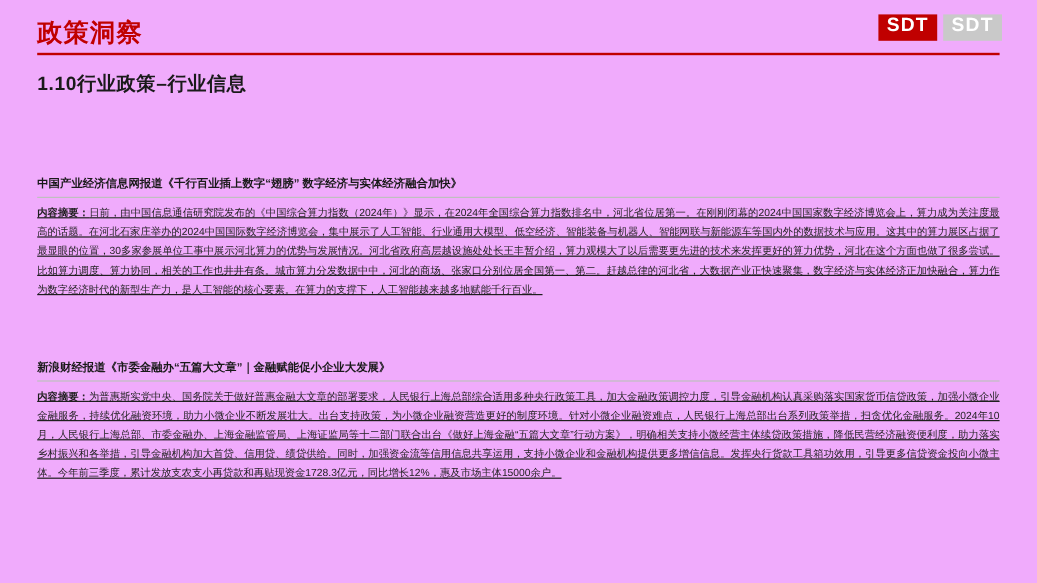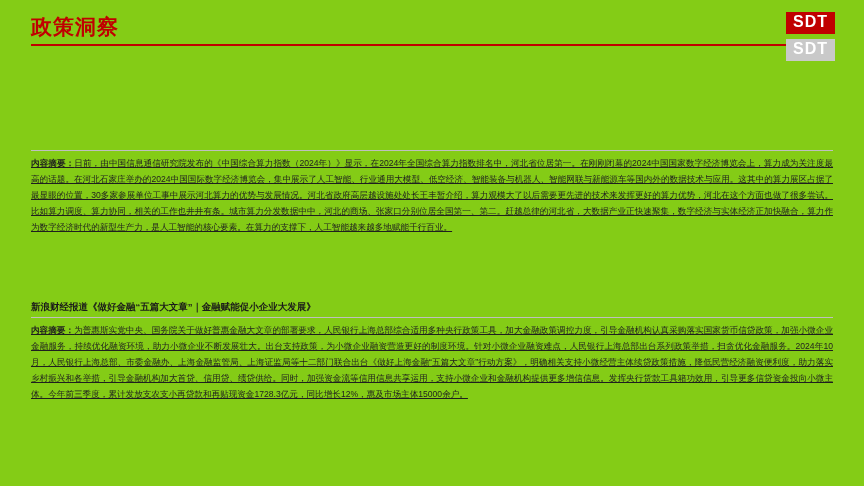--- a/index.html
+++ b/index.html
@@ -7,21 +7,21 @@
     padding: 0;
     background: #d8d8d8;
   }
   body {
     font-family: "Liberation Sans", sans-serif;
   }
   .page {
     position: relative;
     width: 864px;
     height: 486px;
-    background: #84cc16;
+    background: #f0abfc;
     overflow: hidden;
   }
   
   .header {
     position: absolute;
     left: 0;
     top: 0;
     width: 864px;
     height: 46px;
   }
@@ -42,21 +42,20 @@
     height: 2px;
     background: #c00000;
   }
   .logo-wrap {
     position: absolute;
     right: 29px;
     top: 12px;
     display: flex;
     align-items: center;
     gap: 5px;
-    flex-direction: column;
   }
   .logo-box {
     background: #c00000;
     color: #ffffff;
     font-size: 16px;
     font-weight: bold;
     letter-spacing: 1px;
     padding: 2px 7px 3px 7px;
     line-height: 1.05;
   }
@@ -124,29 +123,31 @@
 
   <div class="header">
     <div class="header-title">政策洞察</div>
     <div class="header-rule"></div>
     <div class="logo-wrap">
       <div class="logo-box">SDT</div>
       <div class="logo-box alt">SDT</div>
     </div>
   </div>
 
+  <div class="sec-title">1.10行业政策–行业信息</div>
 
   <div class="article article-1">
+    <div class="art-head">中国产业经济信息网报道《千行百业插上数字“翅膀” 数字经济与实体经济融合加快》</div>
     <div class="art-rule"></div>
     <div class="art-body">
       <span class="lead">内容摘要：</span><span>日前，由中国信息通信研究院发布的《中国综合算力指数（2024年）》显示，在2024年全国综合算力指数排名中，河北省位居第一。在刚刚闭幕的2024中国国家数字经济博览会上，算力成为关注度最高的话题。在河北石家庄举办的2024中国国际数字经济博览会，集中展示了人工智能、行业通用大模型、低空经济、智能装备与机器人、智能网联与新能源车等国内外的数据技术与应用。这其中的算力展区占据了最显眼的位置，30多家参展单位工事中展示河北算力的优势与发展情况。河北省政府高层越设施处处长王丰暂介绍，算力观模大了以后需要更先进的技术来发挥更好的算力优势，河北在这个方面也做了很多尝试。比如算力调度、算力协同，相关的工作也井井有条。城市算力分发数据中中，河北的商场、张家口分别位居全国第一、第二。赶越总律的河北省，大数据产业正快速聚集，数字经济与实体经济正加快融合，算力作为数字经济时代的新型生产力，是人工智能的核心要素。在算力的支撑下，人工智能越来越多地赋能千行百业。</span>
     </div>
   </div>
 
   <div class="article article-2">
-    <div class="art-head">新浪财经报道《做好金融“五篇大文章”｜金融赋能促小企业大发展》</div>
+    <div class="art-head">新浪财经报道《市委金融办“五篇大文章”｜金融赋能促小企业大发展》</div>
     <div class="art-rule"></div>
     <div class="art-body">
       <span class="lead">内容摘要：</span><span>为普惠斯实党中央、国务院关于做好普惠金融大文章的部署要求，人民银行上海总部综合适用多种央行政策工具，加大金融政策调控力度，引导金融机构认真采购落实国家货币信贷政策，加强小微企业金融服务，持续优化融资环境，助力小微企业不断发展壮大。出台支持政策，为小微企业融资营造更好的制度环境。针对小微企业融资难点，人民银行上海总部出台系列政策举措，扫贪优化金融服务。2024年10月，人民银行上海总部、市委金融办、上海金融监管局、上海证监局等十二部门联合出台《做好上海金融“五篇大文章”行动方案》，明确相关支持小微经营主体续贷政策措施，降低民营经济融资便利度，助力落实乡村振兴和各举措，引导金融机构加大首贷、信用贷、绩贷供给。同时，加强资金流等信用信息共享运用，支持小微企业和金融机构提供更多增信信息。发挥央行货款工具箱功效用，引导更多信贷资金投向小微主体。今年前三季度，累计发放支农支小再贷款和再贴现资金1728.3亿元，同比增长12%，惠及市场主体15000余户。</span>
     </div>
   </div>
 
 </div>
 
 </body></html>

